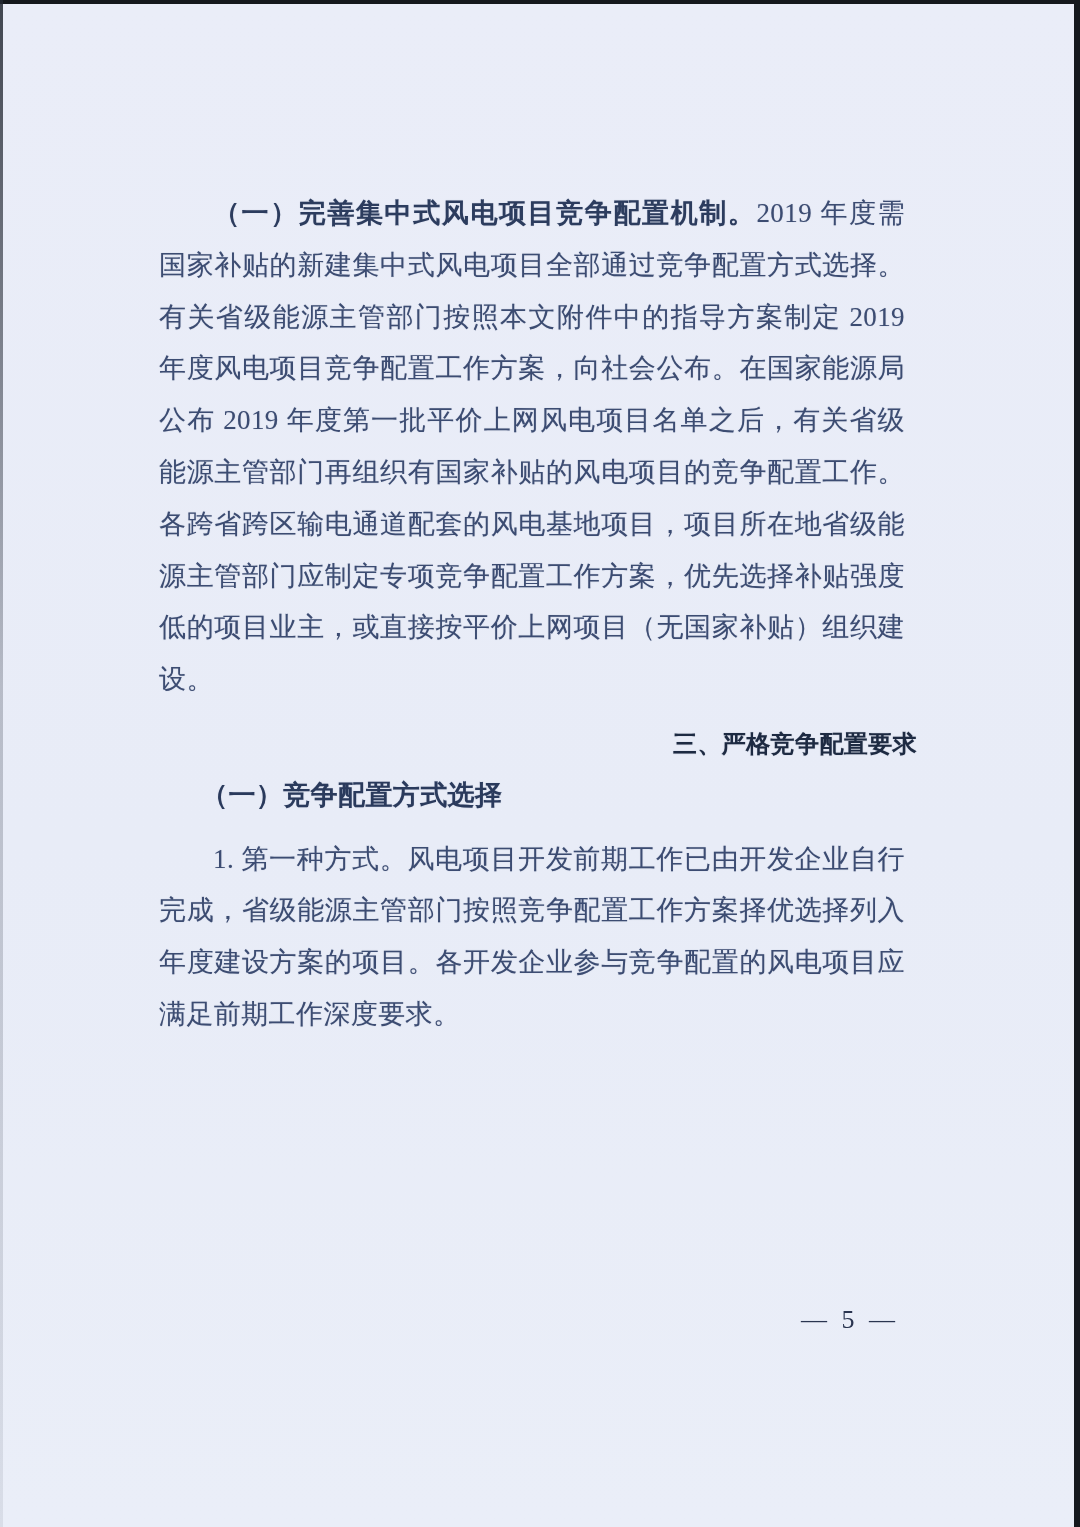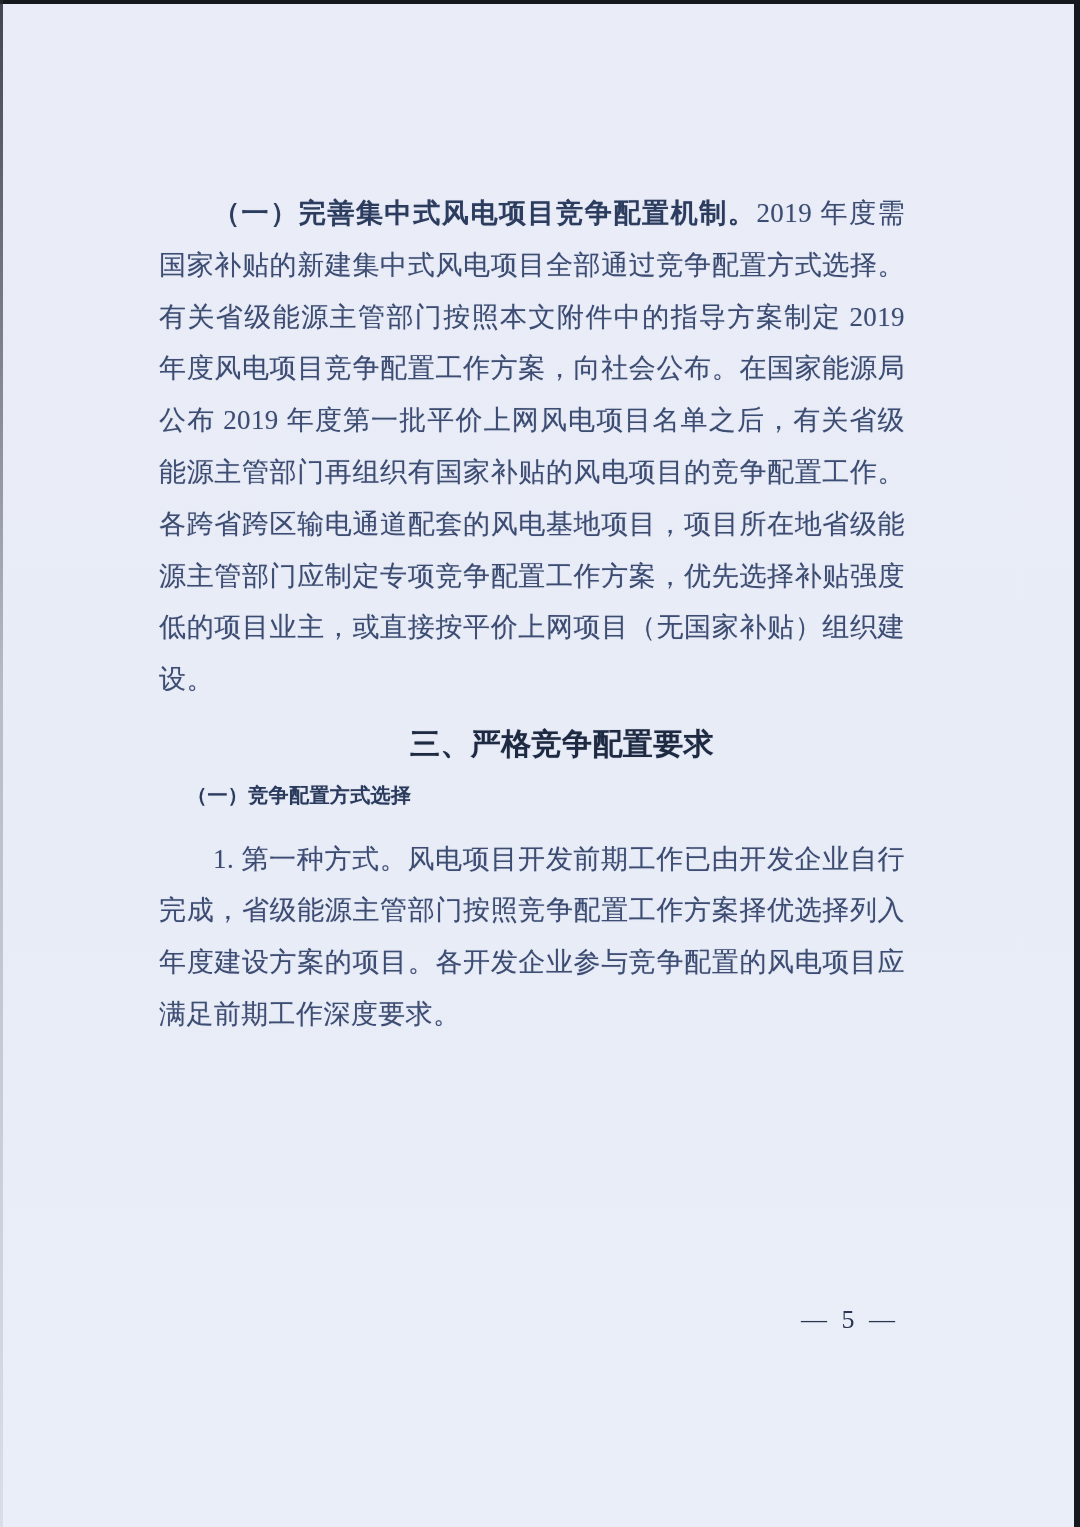--- a/index.html
+++ b/index.html
@@ -51,32 +51,32 @@
   }
   .para-lead {
     font-weight: bold;
     color: #2c3c5e;
   }
   .section-heading {
     margin: 0;
     text-indent: 2em;
     font-family: "Liberation Sans", sans-serif;
     font-weight: 700;
-    font-size: 30px;
+    font-size: 24px;
     line-height: 51.8px;
     color: #1d2a42;
-    text-align: center;
+    text-align: right;
     text-shadow: 0 0 1px rgba(29, 42, 66, 0.35);
   }
   .sub-heading {
     margin: 0;
     text-indent: 2em;
     font-family: "Liberation Serif", serif;
     font-weight: 700;
-    font-size: 20px;
+    font-size: 27px;
     line-height: 51.8px;
     color: #2a3a5c;
     text-align: left;
   }
   .page-number {
     position: absolute;
     top: 1300px;
     left: 788px;
     width: 124px;
     text-align: center;

